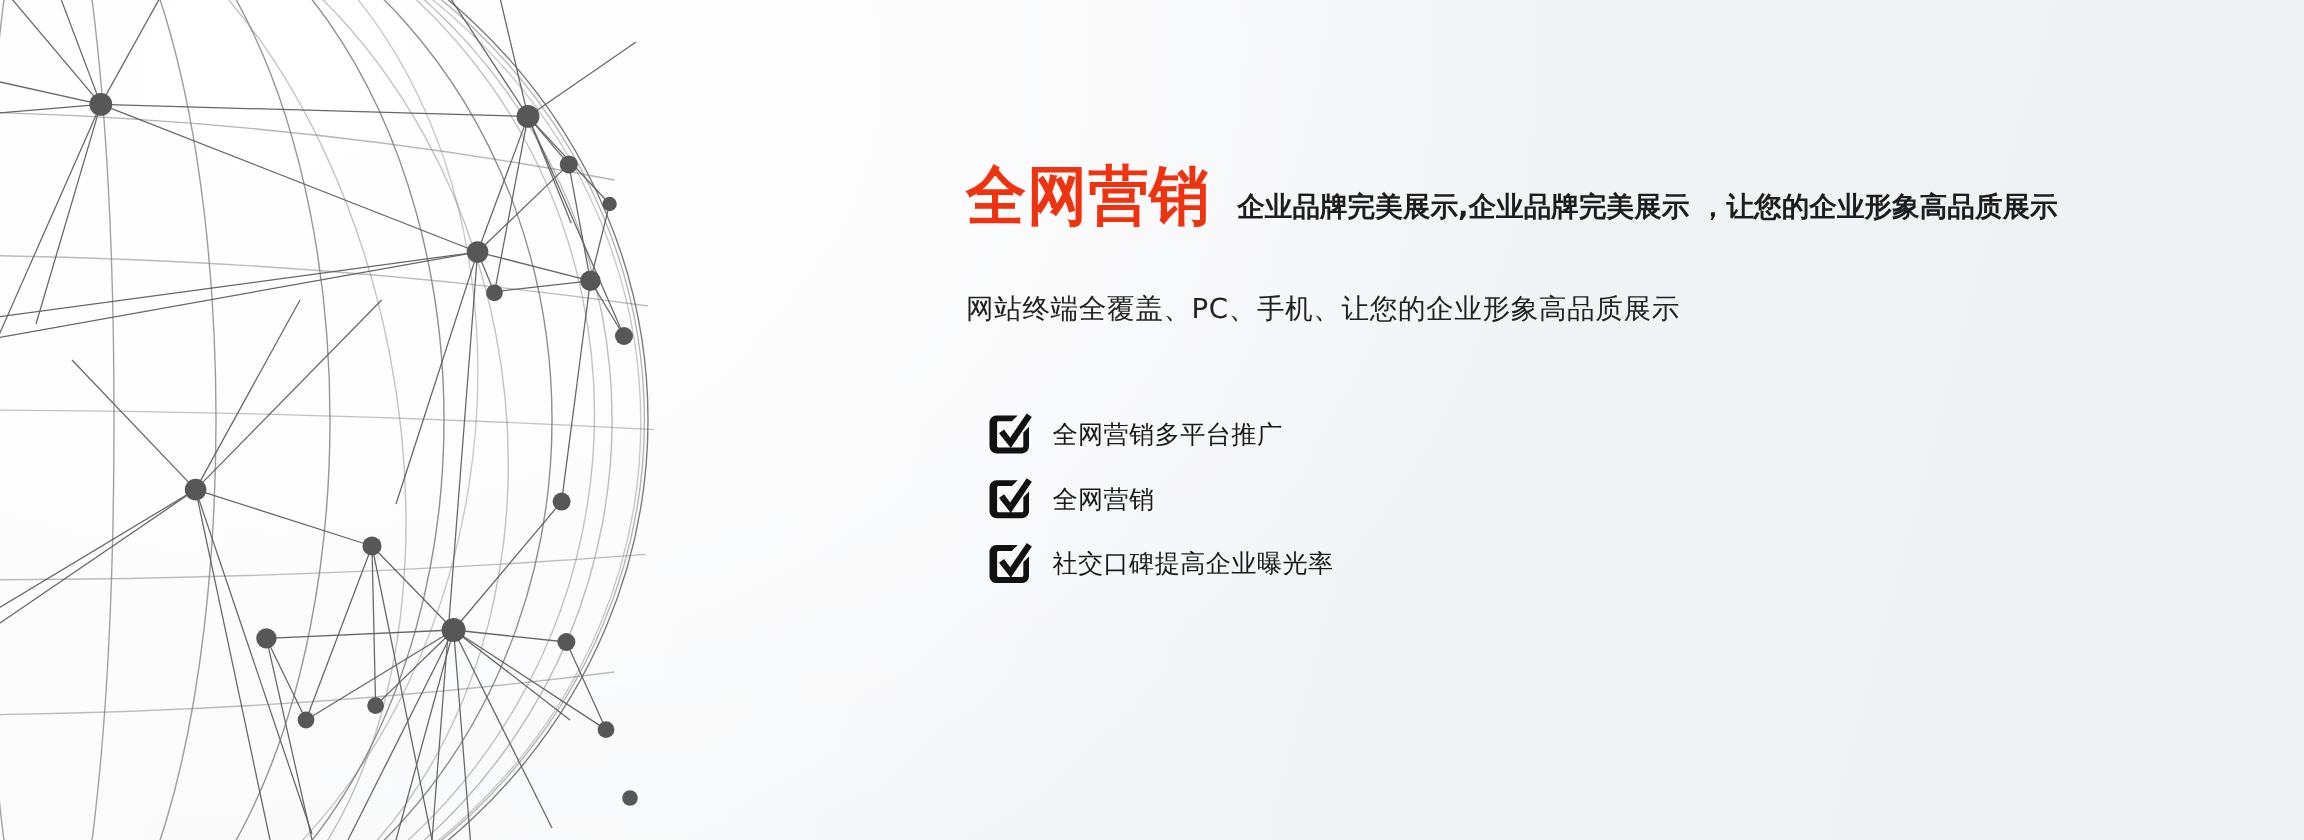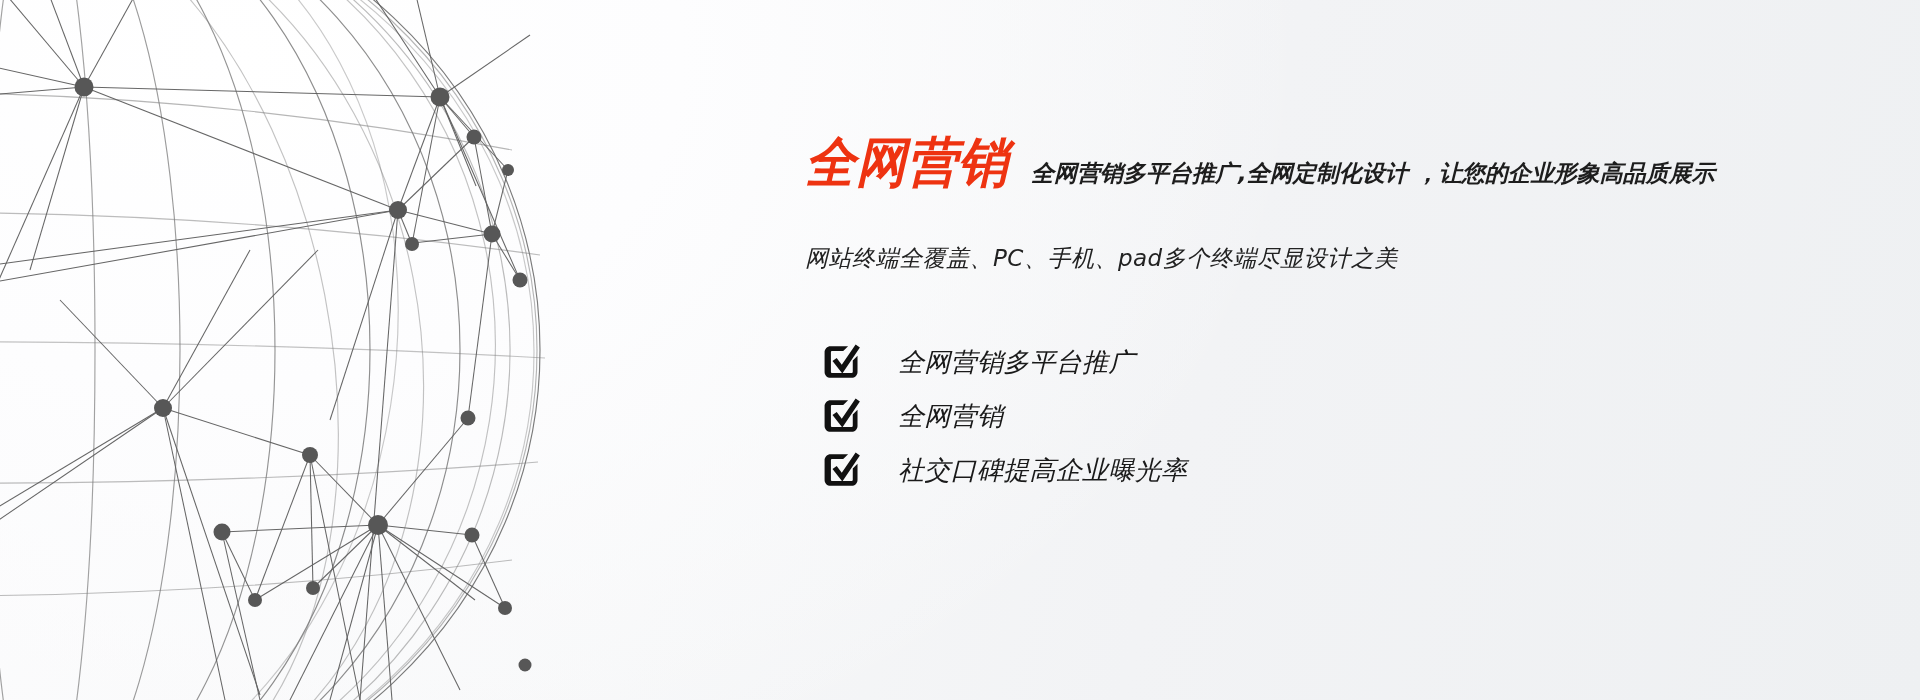--- a/index.html
+++ b/index.html
@@ -35,21 +35,20 @@
     pointer-events: none;
   }
 
   
   #content {
     position: absolute;
     left: 805px;
     top: 0;
     width: 1060px;
     height: 700px;
-    font-style: italic;
   }
 
   .headline-row {
     position: absolute;
     left: 0;
     top: 140px;
     display: flex;
     align-items: flex-end;
     white-space: nowrap;
   }
@@ -111,22 +110,22 @@
   }
 
   .check-icon {
     width: 38px;
     height: 38px;
     flex: 0 0 38px;
     display: block;
   }
 
   .feature-label {
-    margin-left: 37px;
-    font-size: 26px;
+    margin-left: 16px;
+    font-size: 21px;
     line-height: 1;
     color: #1a1a1a;
     font-weight: 400;
     white-space: nowrap;
     letter-spacing: 0.3px;
   }
 </style>
 </head>
 <body>
 
@@ -254,24 +253,24 @@
       <circle cx="313" cy="588" r="7"></circle>
       <circle cx="505" cy="608" r="7"></circle>
       <circle cx="525" cy="665" r="6.5"></circle>
     </g>
   </svg>
 
   <div id="content">
 
     <div class="headline-row">
       <span id="headline-main">全网营销</span>
-      <span id="headline-sub">全网营销多平台推广,全网定制化设计 ，让您的企业形象高品质展示</span>
+      <span id="headline-sub">企业品牌完美展示,企业品牌完美展示 ，让您的企业形象高品质展示</span>
     </div>
 
-    <div id="subline">网站终端全覆盖、PC、手机、pad多个终端尽显设计之美</div>
+    <div id="subline">网站终端全覆盖、PC、手机、让您的企业形象高品质展示</div>
 
     <ul id="feature-list">
 
       <li class="feature-item">
         <svg class="check-icon" viewBox="0 0 48 48" aria-hidden="true">
           <path fill="#111111" d="M9.5 4h22.2l-6.2 6.2H11.6c-0.9 0-1.6 0.7-1.6 1.6v24.4c0 0.9 0.7 1.6 1.6 1.6h24.4
                    c0.9 0 1.6-0.7 1.6-1.6V22.0l6-6v20.5c0 4.1-3.4 7.5-7.5 7.5H9.5C5.4 44 2 40.6 2 36.5V11.5C2 7.4 5.4 4 9.5 4z"></path>
           <path fill="#111111" d="M12.0 22.8l5.3-4.0 6.4 8.6L41.2 2.0l5.4 3.6L24.4 38.4z"></path>
         </svg>
         <span class="feature-label">全网营销多平台推广</span>

